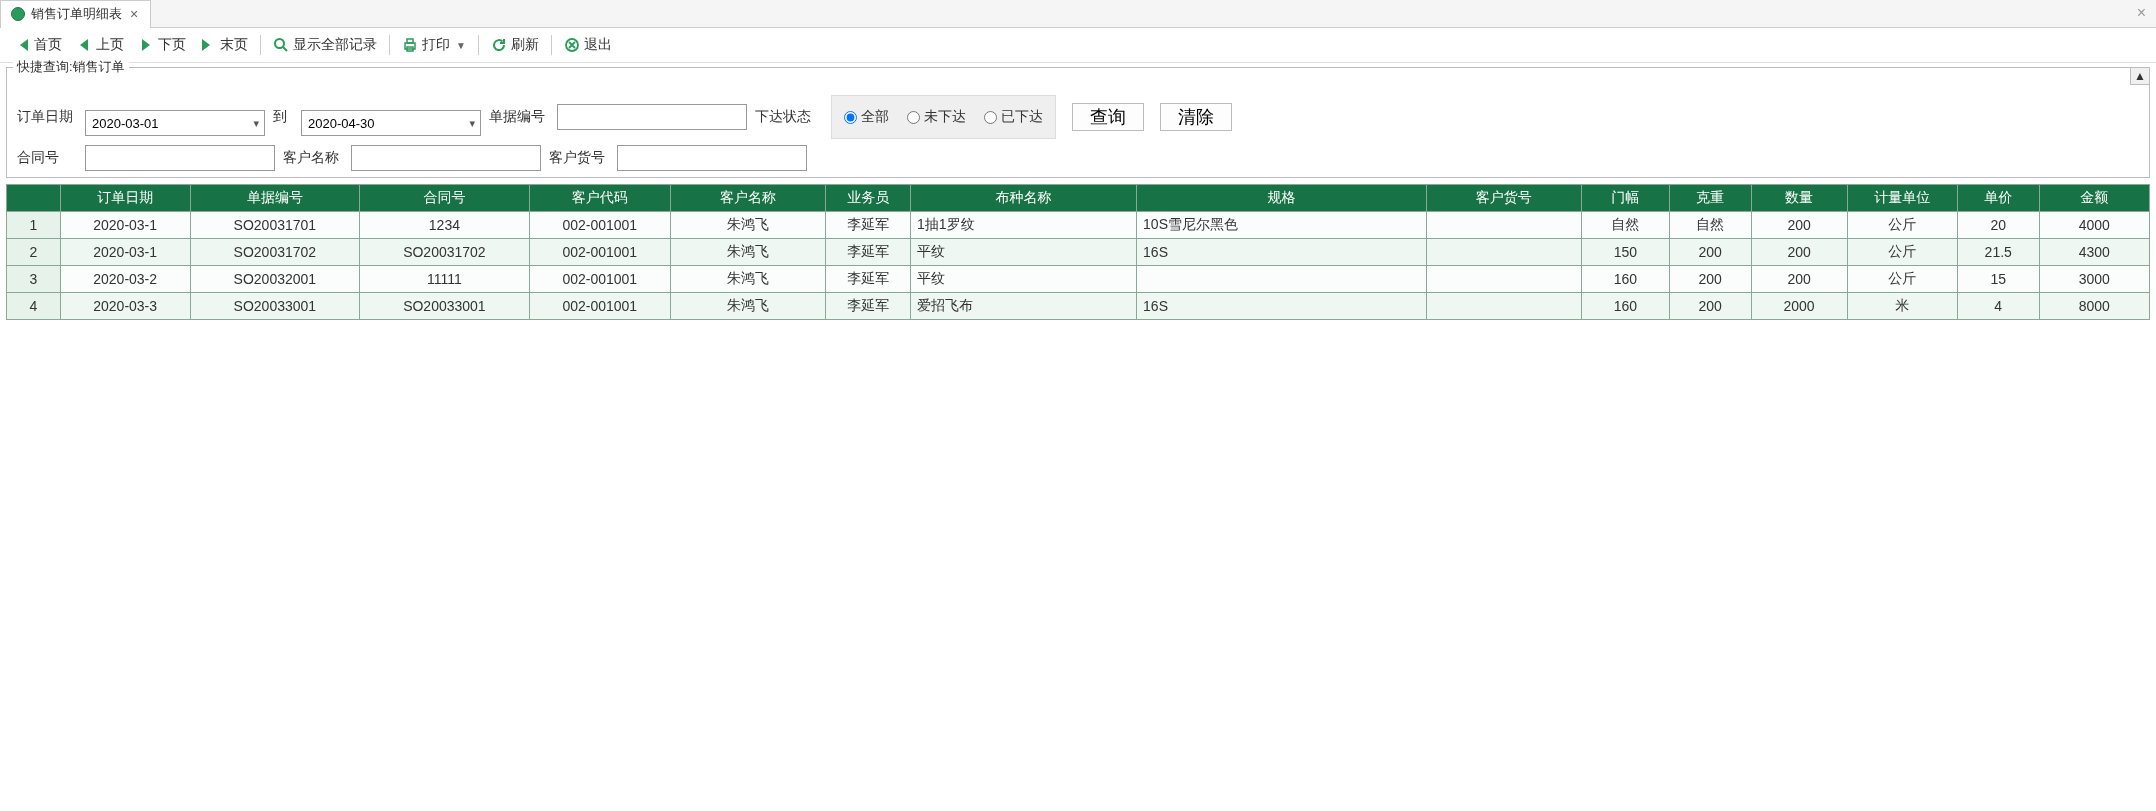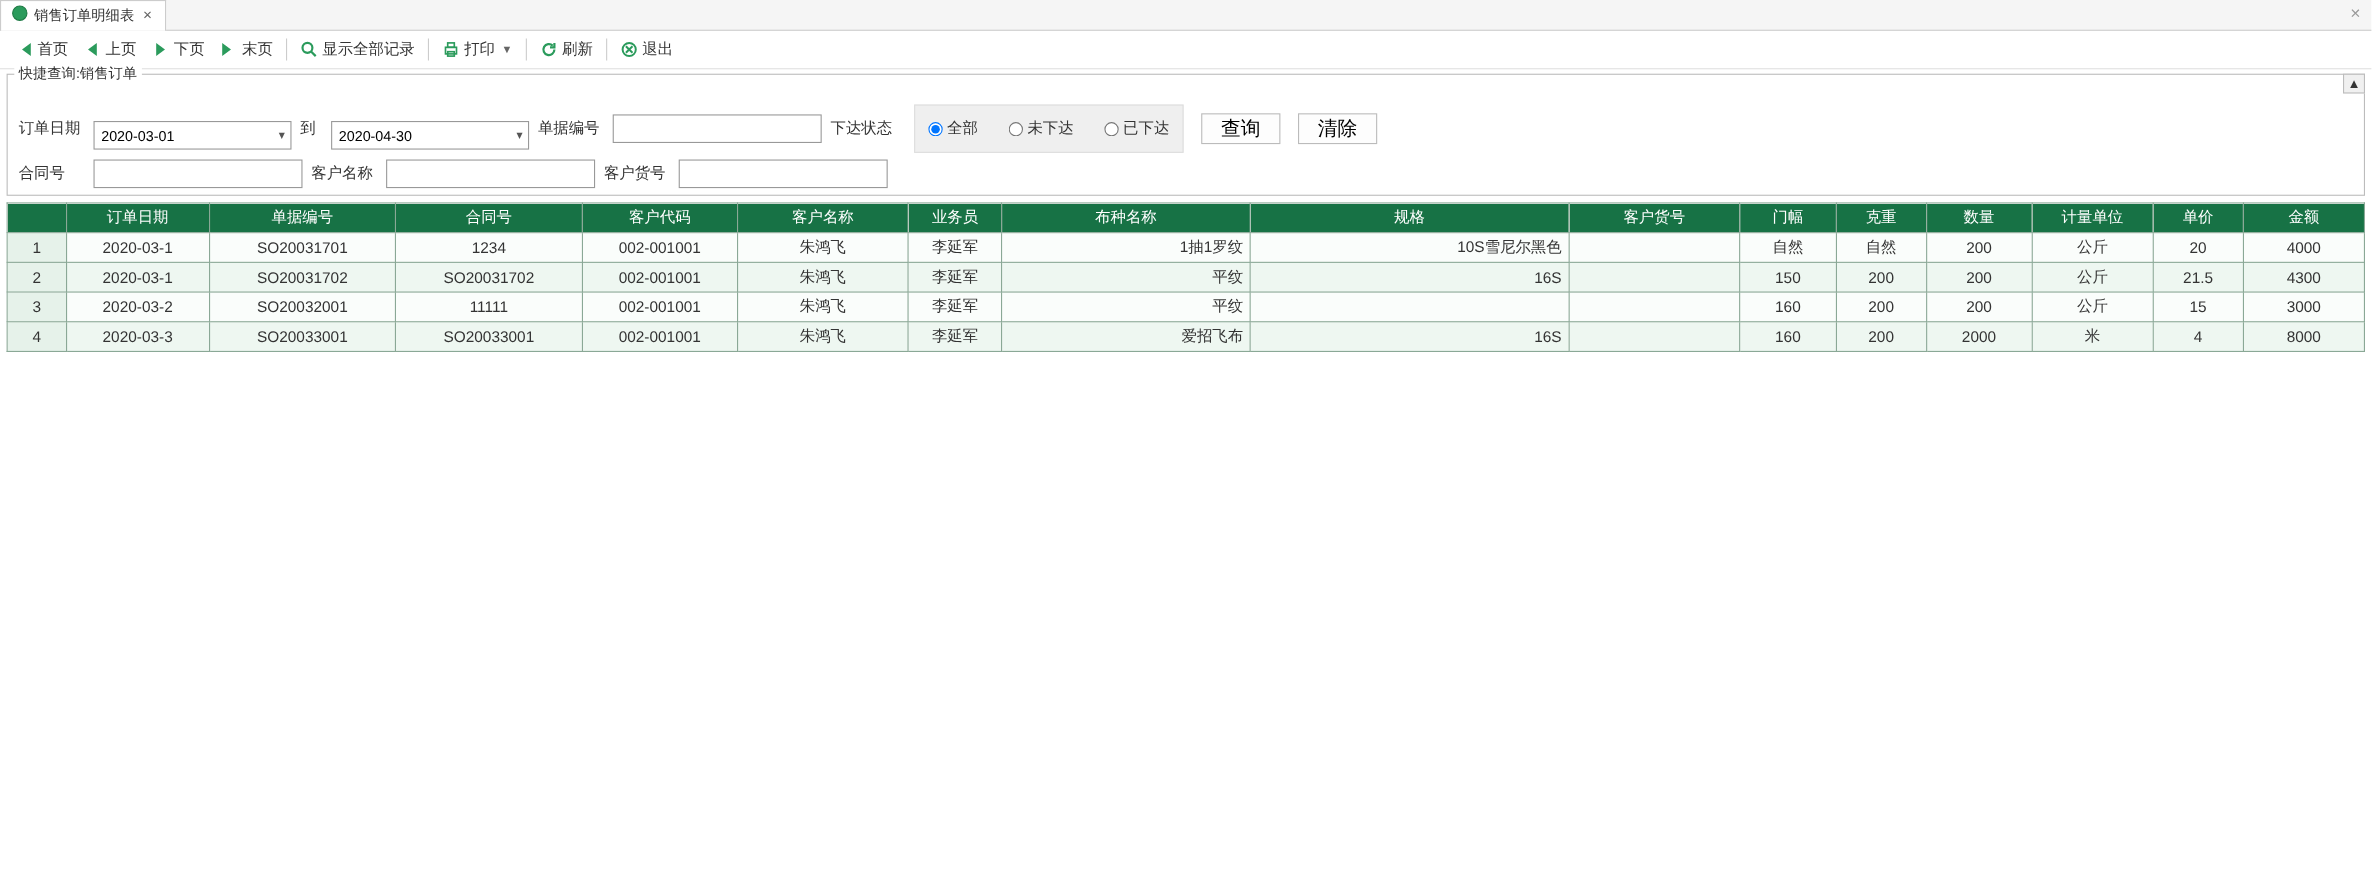--- a/index.html
+++ b/index.html
@@ -12,20 +12,21 @@
     .tab-bar {
       display: flex;
       align-items: center;
       border-bottom: 1px solid #ccc;
       background: #f5f5f5;
       position: relative;
       height: 28px;
     }
     .tab {
       display: flex;
+      align-items: center;
       gap: 6px;
       padding: 4px 10px;
       background: #fff;
       border: 1px solid #ccc;
       border-bottom: none;
       height: 28px;
     }
     .tab-icon {
       width: 14px; height: 14px;
       border-radius: 50%;
@@ -121,21 +122,21 @@
       position: absolute;
       right: 6px; top: 50%;
       transform: translateY(-50%);
       font-size: 11px;
       color: #555;
       pointer-events: none;
     }
     .status-group {
       display: flex;
       align-items: center;
-      gap: 28px;
+      gap: 18px;
       background: #efefef;
       padding: 12px 12px;
       border: 1px solid #ddd;
     }
     .status-group label { display: flex; align-items: center; gap: 4px; cursor: pointer; font-size: 14px; }
     .btn {
       min-width: 72px;
       height: 28px;
       border: 1px solid #bbb;
       background: #fdfdfd;
@@ -176,21 +177,21 @@
     }
     table.grid td.rownum {
       background: #e6f2ea;
       text-align: center;
       width: 38px;
       font-weight: normal;
     }
     table.grid tbody tr:nth-child(odd) td:not(.rownum) { background: #fafdfb; }
     table.grid tbody tr:nth-child(even) td:not(.rownum) { background: #eef7f1; }
     .c-center { text-align: center; }
-    .c-left { text-align: right; }
+    .c-left { text-align: left; }
   </style>
 </head>
 <body>
 
 <div class="tab-bar">
   <div class="tab">
     <span class="tab-icon"></span>
     <span>销售订单明细表</span>
     <span class="tab-close">×</span>
   </div>

